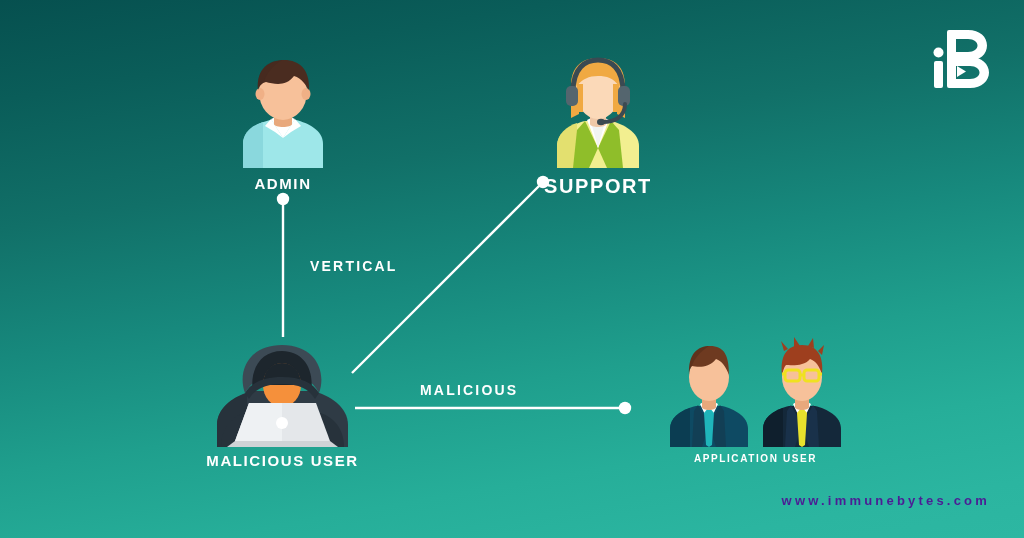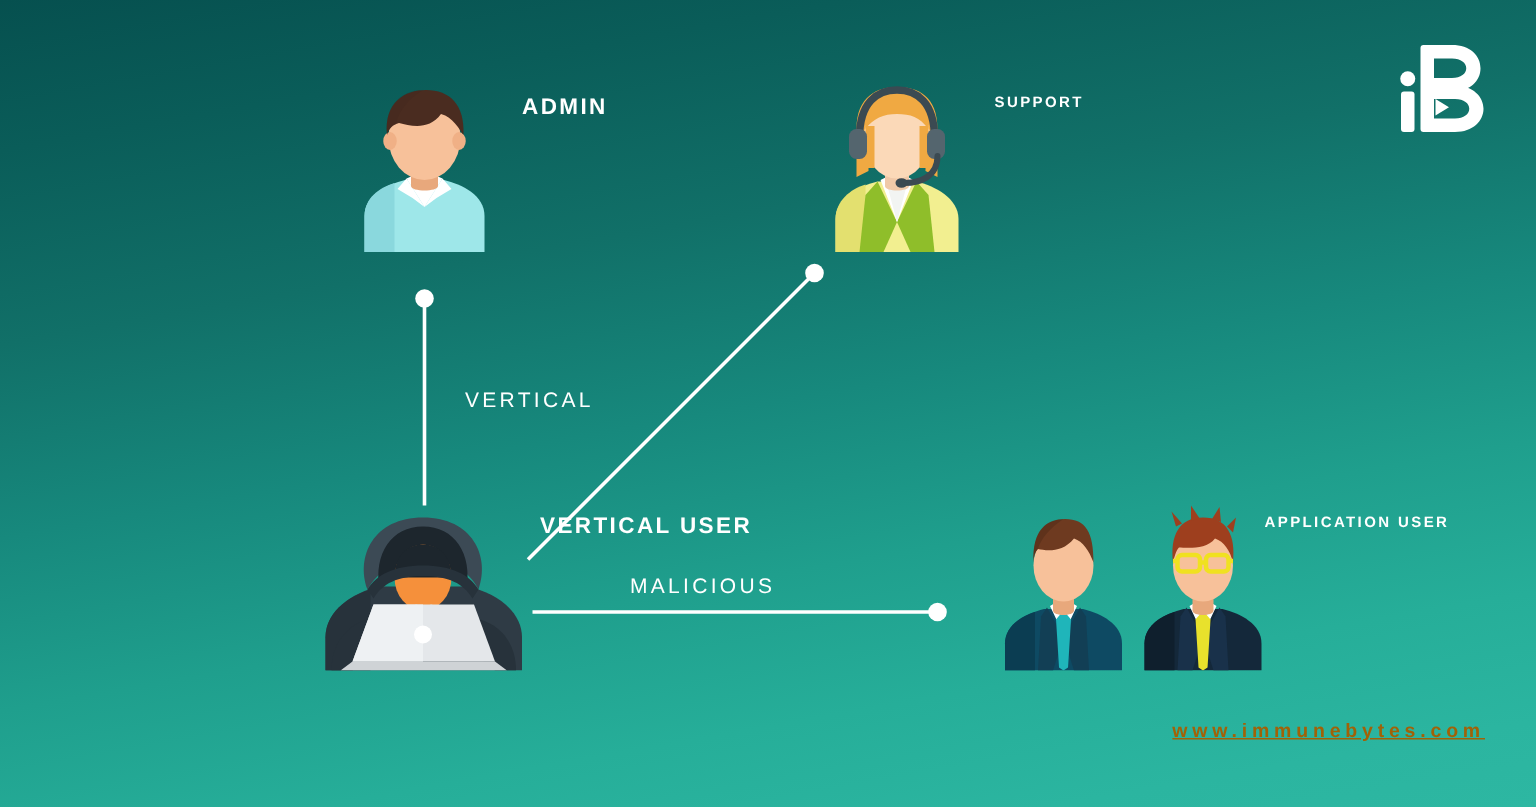--- a/index.html
+++ b/index.html
@@ -13,74 +13,74 @@
         #17897d 50%,
         #1f9f8d 66%,
         #26ae99 80%,
         #2bb5a0 92%,
         #2db7a2 100%);
     position:relative;
   }
   .stage { position:absolute; inset:0; }
 
   
-  .node { position:absolute; display:flex; flex-direction:row; align-items:flex-start; }
+  .node { position:absolute; display:flex; flex-direction:column; align-items:center; }
   .node .label {
     color:#ffffff;
     font-weight:bold;
     letter-spacing:1.6px;
     white-space:nowrap;
     text-align:center;
   }
 
   
   .av { position:relative; }
 
   
   #admin-node { left:218px; top:56px; }
   #admin-node .label { font-size:15px; margin-top:7px; }
   .admin-av { width:130px; height:112px; }
 
   
   #support-node { left:533px; top:56px; }
-  #support-node .label { font-size:10px; margin-top:7px; }
+  #support-node .label { font-size:20px; margin-top:7px; }
   .support-av { width:130px; height:112px; }
 
   
   #malicious-node { left:205px; top:337px; }
   #malicious-node .label { font-size:15px; margin-top:5px; }
   .mal-av { width:155px; height:110px; }
 
   
   #appuser-node { left:668px; top:337px; }
   #appuser-node .label { font-size:10px; margin-top:6px; }
   .app-av { width:175px; height:110px; display:flex; align-items:flex-end; }
 
   
   .conn-label {
     position:absolute;
     color:#ffffff;
-    font-weight:normal;
+    font-weight:bold;
     font-size:14px;
     letter-spacing:2.2px;
     white-space:nowrap;
   }
   #vertical-label { left:310px; top:258px; }
   #horizontal-label { left:420px; top:382px; }
 
   svg.lines { position:absolute; inset:0; width:1024px; height:538px; pointer-events:none; }
 
   
   #logo { position:absolute; left:930px; top:22px; width:62px; height:66px; }
 
   
   #site-url {
-    position:absolute; right:34px; bottom:44px;
-    color:#a16207; font-size:13px; font-weight:bold;
-    letter-spacing:3.2px; white-space:nowrap;text-decoration:underline;
+    position:absolute; right:34px; bottom:30px;
+    color:#4c1d95; font-size:13px; font-weight:bold;
+    letter-spacing:3.2px; white-space:nowrap;
   }
 </style>
 </head>
 <body>
 
 <div class="stage">
 
   <svg class="lines" viewBox="0 0 1024 538" xmlns="http://www.w3.org/2000/svg">
 
     <line x1="283" y1="337" x2="283" y2="203" stroke="#ffffff" stroke-width="2.4"></line>
@@ -180,21 +180,21 @@
         <rect x="71" y="66" width="3" height="14" rx="1.5" fill="#cfd6da"></rect>
         <rect x="81" y="66" width="3" height="14" rx="1.5" fill="#cfd6da"></rect>
 
         <path d="M30 104 L125 104 L133 110 L22 110 Z" fill="#cfd3d6"></path>
 
         <path d="M44 66 L111 66 L125 104 L30 104 Z" fill="#e4e7ea"></path>
         <path d="M44 66 L77 66 L77 104 L30 104 Z" fill="#eef1f3"></path>
         <circle cx="77" cy="86" r="6" fill="#ffffff"></circle>
       </svg>
     </div>
-    <div class="label">VERTICAL USER</div>
+    <div class="label">MALICIOUS USER</div>
   </div>
 
   <div class="node" id="appuser-node">
     <div class="av app-av">
       <svg viewBox="0 0 175 110" width="175" height="110" xmlns="http://www.w3.org/2000/svg">
 
         <g>
 
           <path d="M2 110 V92 C2 79 16 72 28 69 L54 69 C66 72 80 79 80 92 V110 Z" fill="#0e4a63"></path>
           <path d="M2 110 V92 C2 81 12 74 22 71 L22 110 Z" fill="#0b3d52"></path>

